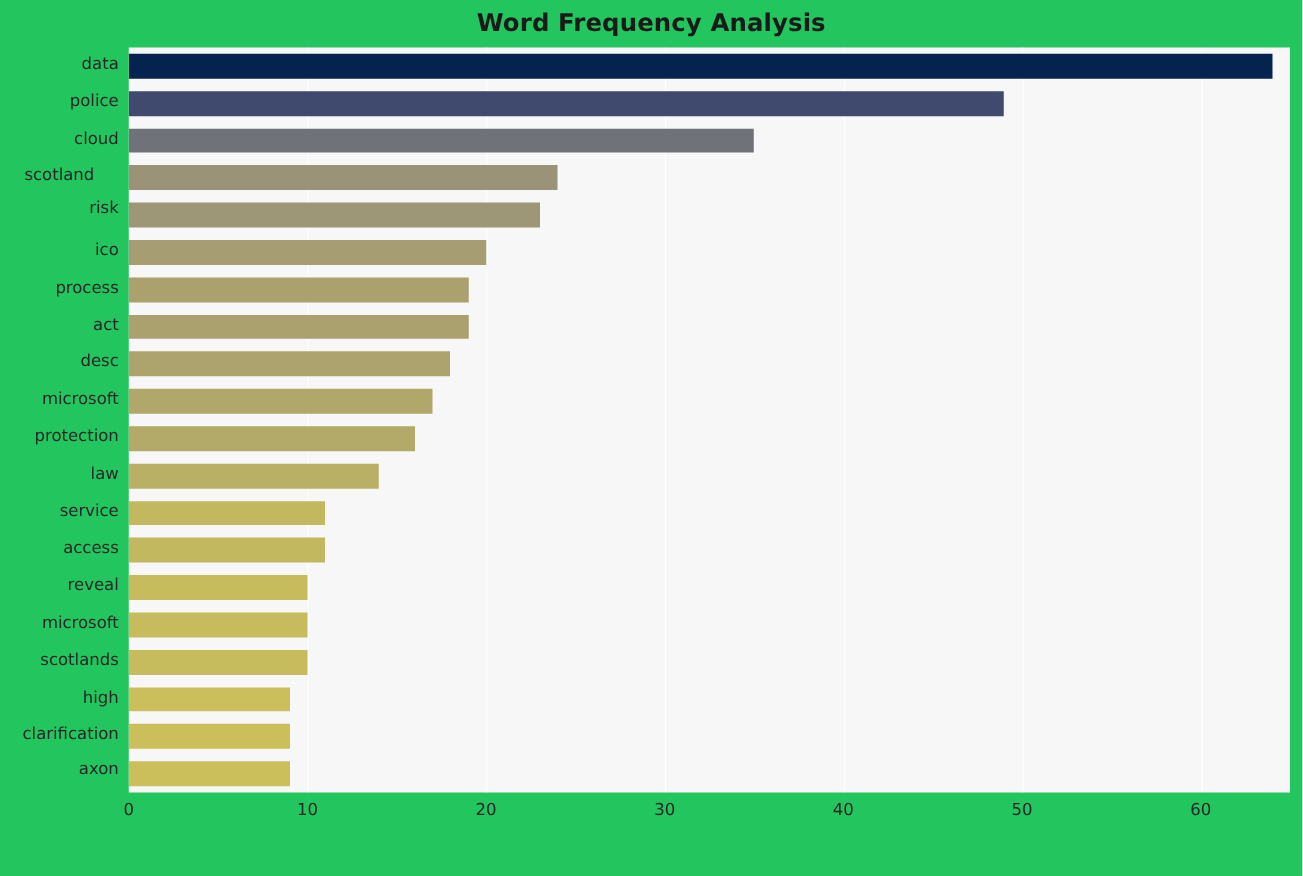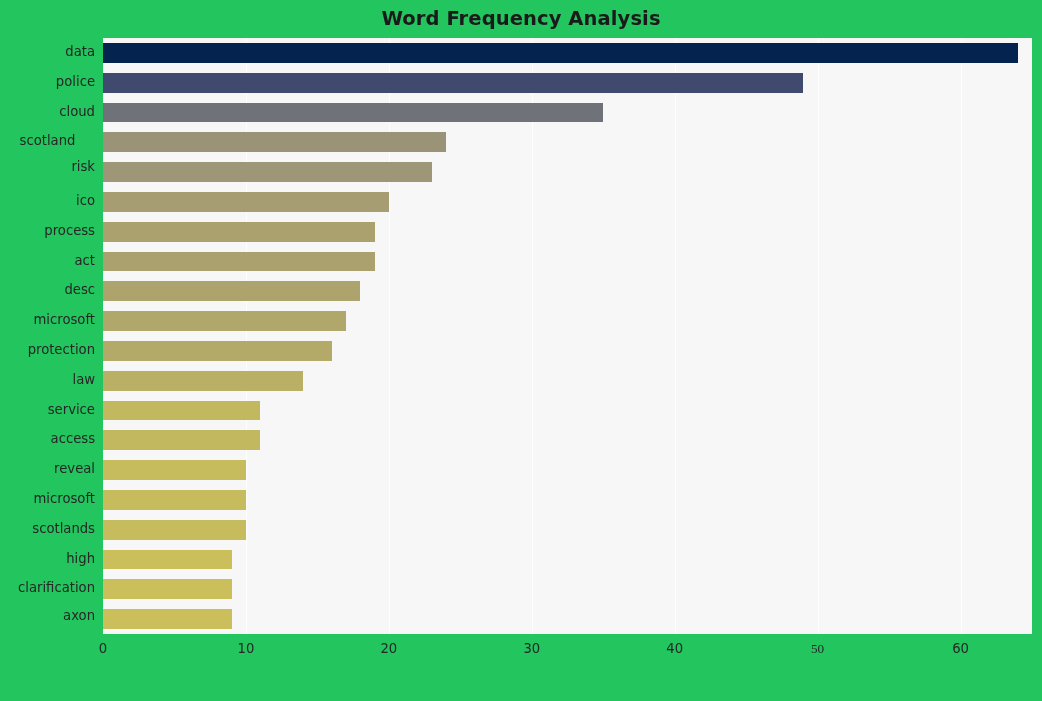--- a/index.html
+++ b/index.html
@@ -224,18 +224,18 @@
       <div class="y-tick-label" style="top: 512.5px; padding-left: 32px;">high</div>
       <div class="y-tick-label" style="top: 542.3px; text-align: right;">clarification</div>
       <div class="y-tick-label" style="top: 570px;">axon</div>
     </div>
   <div id="x-axis-labels">
       <div class="x-tick-label" style="left: 103px;">0</div>
       <div class="x-tick-label" style="left: 245.923px;">10</div>
       <div class="x-tick-label" style="left: 388.846px;">20</div>
       <div class="x-tick-label" style="left: 531.769px;">30</div>
       <div class="x-tick-label" style="left: 674.692px;">40</div>
-      <div class="x-tick-label" style="left: 817.615px; font-family: Liberation Serif, serif;">50</div>
+      <div class="x-tick-label" style="left: 817.615px;">50</div>
       <div class="x-tick-label" style="left: 960.538px;">60</div>
     </div>
 
 
 </div>
 
 </body></html>

